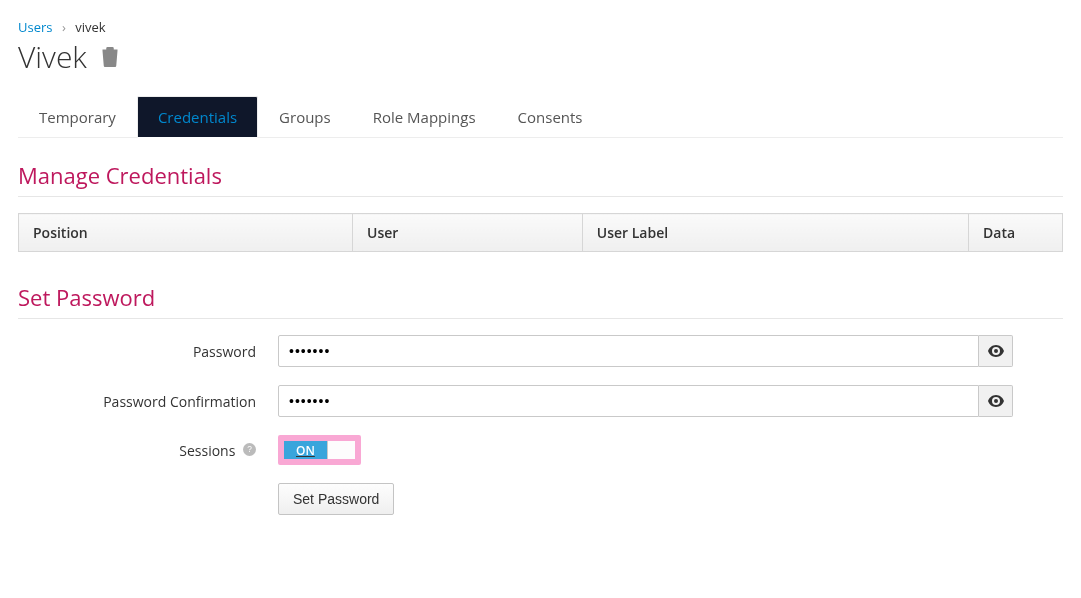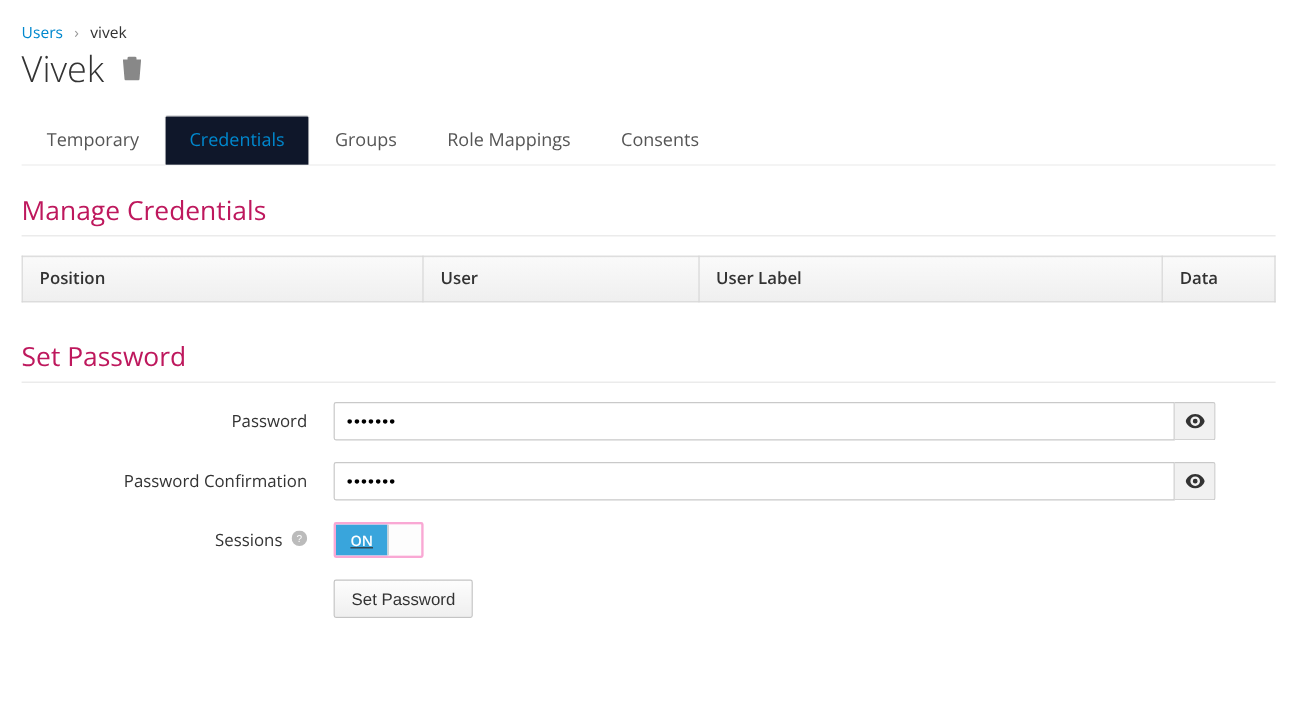--- a/index.html
+++ b/index.html
@@ -126,21 +126,21 @@
       justify-content: center;
       border-radius: 0 2px 2px 0;
       cursor: pointer;
       color: #333;
     }
     .eye-btn svg { width: 16px; height: 12px; }
 
     
     .toggle {
       display: inline-flex;
-      border: 2px solid #f9a8d4;
+      border: 6px solid #f9a8d4;
       border-radius: 2px;
       overflow: hidden;
       height: 30px;
       text-decoration: underline;
     }
     .toggle .on {
       background: #39a5dc;
       color: #fff;
       font-weight: 600;
       font-size: 12px;

